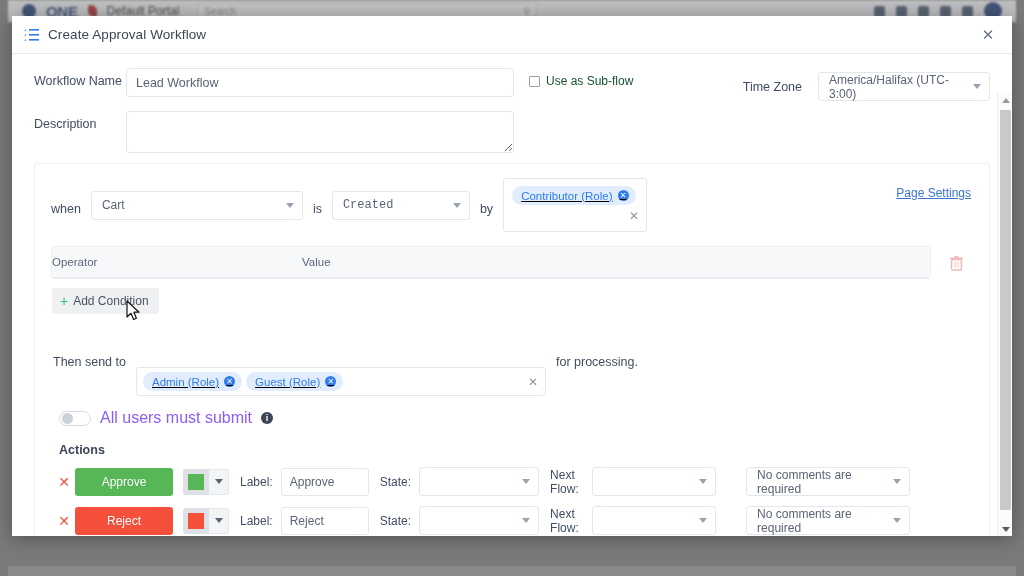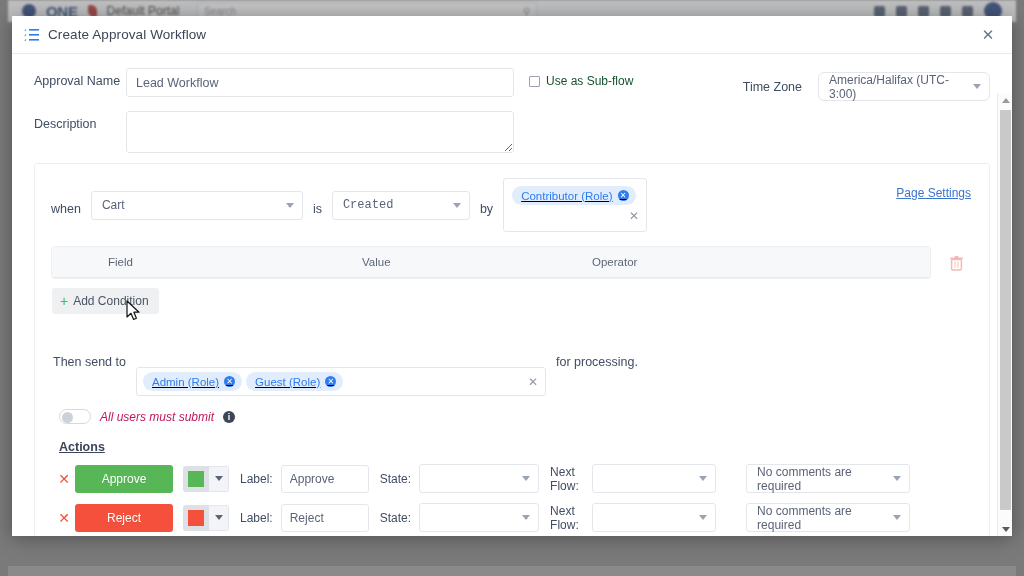--- a/index.html
+++ b/index.html
@@ -185,30 +185,30 @@
 
   #toggle-row { display:flex; align-items:center; gap:9px; margin-top: 13px; padding-left: 8px;}
   .toggle {
     width: 32px; height: 15px; border-radius: 8px; background:#fff;
     border: 1px solid #d4d8df; position: relative; flex:none; cursor:pointer;
   }
   .toggle .knob {
     position:absolute; left: 2px; top: 1.5px; width: 11px; height: 11px;
     border-radius:50%; background:#cdd2da;
   }
-  #toggle-label { font-size: 12px; color:#be185d;font-style:italic; }
+  #toggle-label { font-size: 16px; color:#8b5cf6; }
   .info-dot {
     width: 12px; height: 12px; border-radius: 50%; background:#3d4656; color:#fff;
     font-size: 9px; font-weight:bold; text-align:center; line-height:12px; flex:none;
   }
 
   
   #actions-title {
     margin-top: 16px; margin-left: 8px;
-    font-size: 12.5px; color:#3b4558; text-decoration: underline; font-weight: 600;
+    font-size: 12.5px; color:#3b4558; font-weight: 600;
   }
   .action-row {
     display:flex; align-items:center; gap: 0; margin-top: 10px; padding-left: 2px;
   }
   .remove-x { width: 22px; flex:none; text-align:center; color:#f4503c; font-size: 14px; cursor:pointer; }
   .action-btn {
     width: 98px; height: 28px; border-radius: 3px; color: #fff;
     font-size: 12px; display:flex; align-items:center; justify-content:center;
     cursor:pointer; flex:none; text-shadow: 0 1px 0 rgba(0,0,0,.08);
   }
@@ -301,29 +301,29 @@
         <path d="M0.5 12.6 L1.6 11.2 L2.3 11.7 L1.1 13.2 Z" fill="#2f7ced"></path>
       </svg>
       <div id="modal-title">Create Approval Workflow</div>
     </div>
     <div id="modal-close">✕</div>
   </div>
 
   <div id="modal-body">
 
     <div class="form-row">
-      <div class="form-label">Approval Name</div>
+      <div class="form-label">Workflow Name</div>
       <input class="text-input" type="text" value="Lead Workflow" style="">
       <div class="subflow-wrap">
         <div class="cb"></div>
         <div class="subflow-label">Use as Sub-flow</div>
       </div>
       <div class="tz-wrap">
         <div class="tz-label">Time Zone</div>
-        <div class="select-box" style="width:172px;border-radius:6px;">
+        <div class="select-box" style="width:172px;">
           <span>America/Halifax (UTC-3:00)</span>
           <span class="caret"></span>
         </div>
       </div>
     </div>
 
     <div class="form-row">
       <div class="form-label">Description</div>
       <textarea class="text-area" style=""></textarea>
     </div>
@@ -348,23 +348,22 @@
           </span>
           <span class="multi-clear lower">✕</span>
         </div>
       </div>
       <div id="page-settings-link" style="color: rgb(59, 115, 207);">Page Settings</div>
 
       
       <div id="conditions-wrap">
         <div id="cond-card">
           <div id="cond-head">
-            <div class="cond-th" id="th-field">Field</div>
+            <div class="cond-th" id="th-operator">Operator</div>
             <div class="cond-th" id="th-value">Value</div>
-            <div class="cond-th" id="th-operator">Operator</div>
           </div>
         </div>
         <div id="trash-btn">
           <svg width="13" height="15" viewBox="0 0 13 15">
             <rect x="1.6" y="3.4" width="9.8" height="10.6" rx="1.2" fill="none" stroke="#f5b8b8" stroke-width="1.5"></rect>
             <rect x="0" y="1.6" width="13" height="1.7" rx=".8" fill="#f5b8b8"></rect>
             <rect x="4.4" y="0" width="4.2" height="1.9" rx=".8" fill="#f5b8b8"></rect>
             <rect x="4.4" y="5.6" width="1.3" height="6" fill="#f8cccc"></rect>
             <rect x="7.3" y="5.6" width="1.3" height="6" fill="#f8cccc"></rect>
           </svg>

